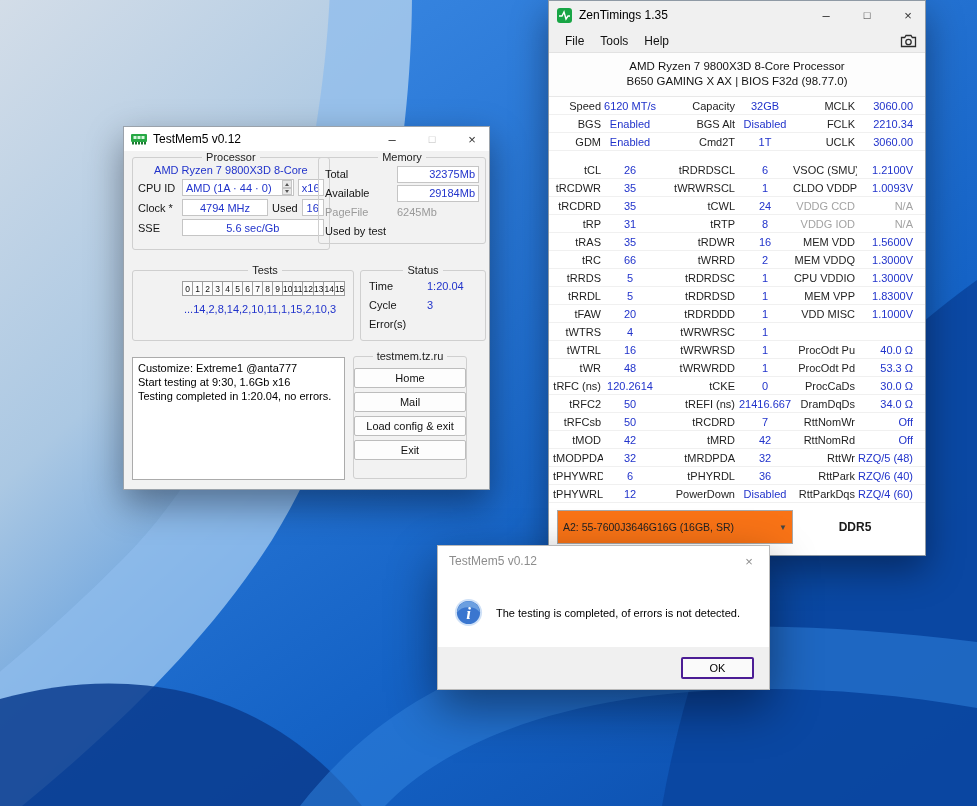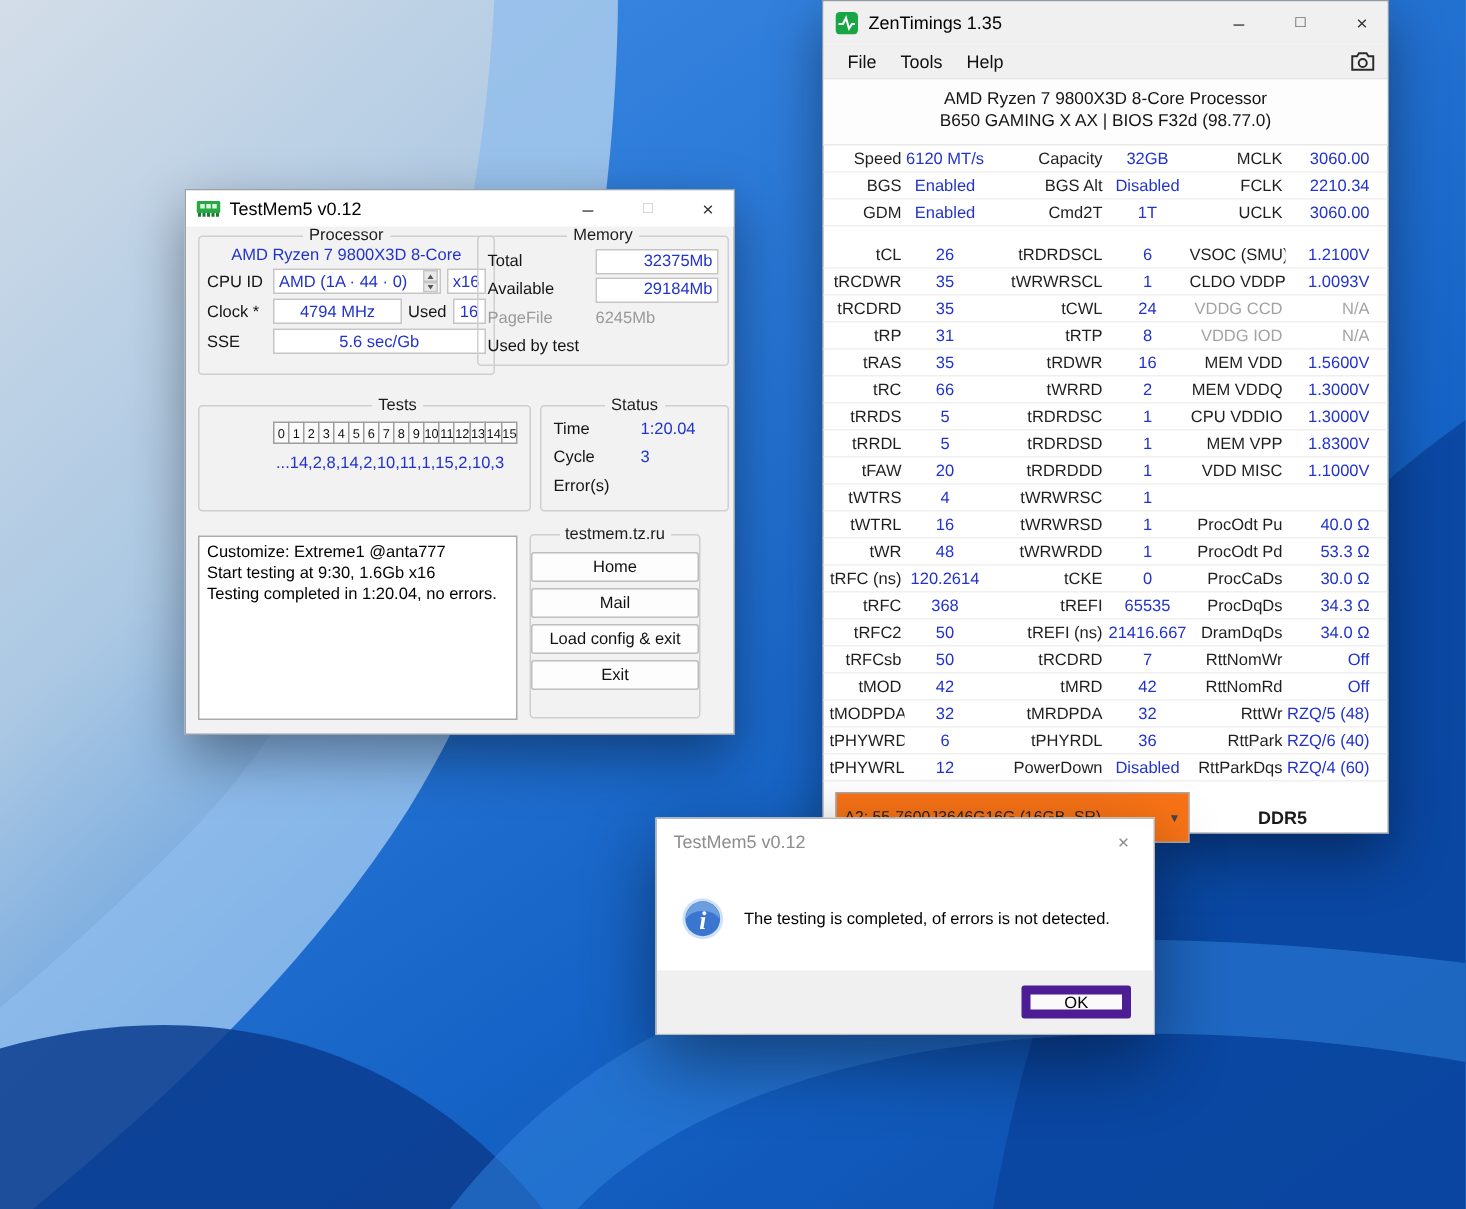--- a/index.html
+++ b/index.html
@@ -102,21 +102,21 @@
     background:#ffffff; border:1px solid #b9b9b9; z-index:30;
     box-shadow:0 18px 45px rgba(0,0,10,.45);
   }
   .dlg-titlebar { height:30px; display:flex; align-items:center; padding-left:11px; }
   .dlg-title { font-size:12px; color:#8d8d8d; flex:1; }
   .dlg-close { width:40px; height:30px; display:flex; align-items:center; justify-content:center; color:#8d8d8d; font-size:13px; }
   .dlg-body { height:73px; display:flex; align-items:center; gap:13px; padding:0 16px; }
   .dlg-message { font-size:11px; color:#000; }
   .dlg-footer { position:absolute; left:0; right:0; bottom:0; height:42px; background:#f0f0f0;
                 display:flex; align-items:center; justify-content:flex-end; padding-right:15px; }
-  .ok-btn { width:73px; height:22px; background:#fafafa; border:6px solid #4c1d95; border-radius:2px;
+  .ok-btn { width:73px; height:22px; background:#fafafa; border:2px solid #4c1d95; border-radius:2px;
             font-family:inherit; font-size:11px; color:#000; }
 </style>
 </head>
 <body>
 
 <svg id="wallpaper" width="977" height="806" viewBox="0 0 977 806" preserveAspectRatio="none">
   <defs>
     <linearGradient id="gbase" x1="0" y1="0" x2="1" y2="0.9">
       <stop offset="0" stop-color="#d3dde8"></stop>
       <stop offset="0.30" stop-color="#abc8e3"></stop>
@@ -289,28 +289,20 @@
       </div>
       <div class="zt-row">
         <span class="zt-cell c0">tRFC (ns)</span>
         <span class="zt-cell c1">120.2614</span>
         <span class="zt-cell c2">tCKE</span>
         <span class="zt-cell c3">0</span>
         <span class="zt-cell c4">ProcCaDs</span>
         <span class="zt-cell c5">30.0 Ω</span>
       </div>
       <div class="zt-row">
-        <span class="zt-cell c0">tRFC</span>
-        <span class="zt-cell c1">368</span>
-        <span class="zt-cell c2">tREFI</span>
-        <span class="zt-cell c3">65535</span>
-        <span class="zt-cell c4">ProcDqDs</span>
-        <span class="zt-cell c5">34.3 Ω</span>
-      </div>
-      <div class="zt-row">
         <span class="zt-cell c0">tRFC2</span>
         <span class="zt-cell c1">50</span>
         <span class="zt-cell c2">tREFI (ns)</span>
         <span class="zt-cell c3">21416.667</span>
         <span class="zt-cell c4">DramDqDs</span>
         <span class="zt-cell c5">34.0 Ω</span>
       </div>
       <div class="zt-row">
         <span class="zt-cell c0">tRFCsb</span>
         <span class="zt-cell c1">50</span>

